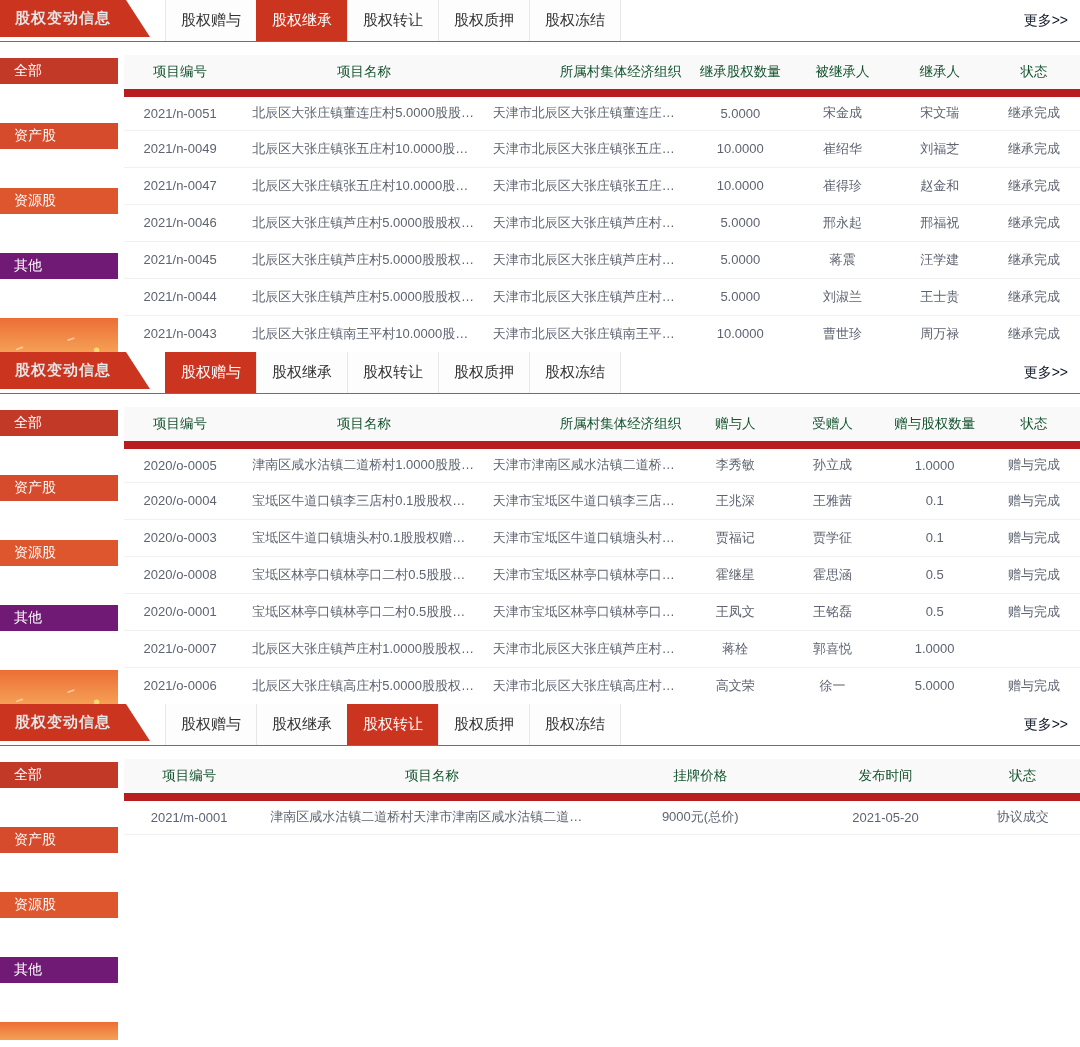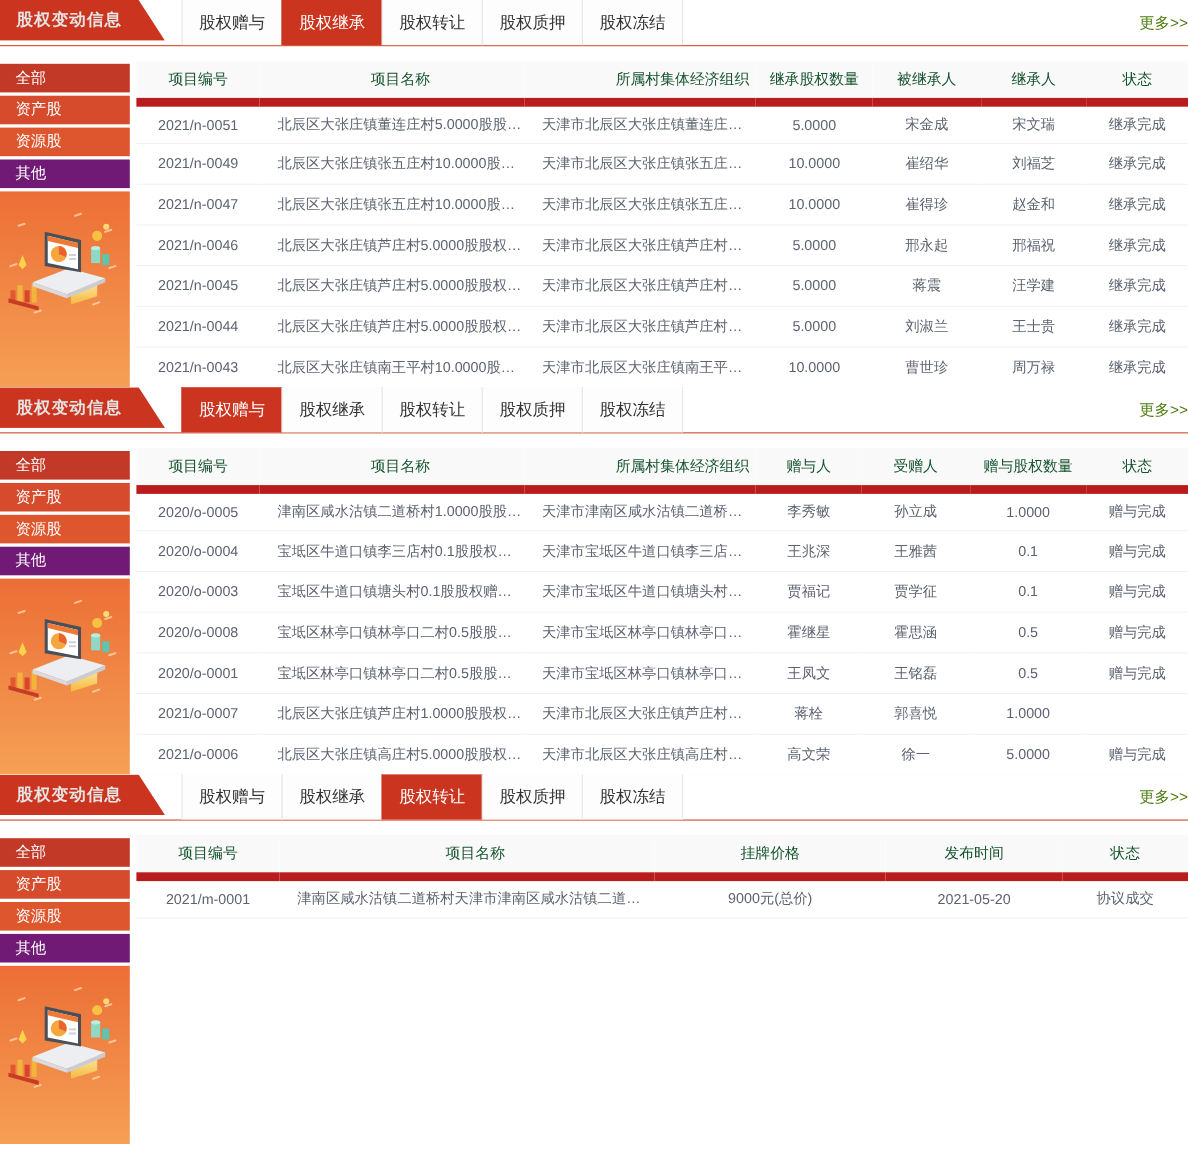--- a/index.html
+++ b/index.html
@@ -8,25 +8,25 @@
   
   .strip{height:41px;display:flex;align-items:stretch;background:#fff;border-bottom:1px solid #d24a2b;position:relative;}
   .banner{width:150px;height:37px;background:#cb341e;color:#e5e5e5;font-size:15px;font-weight:bold;
           display:flex;align-items:center;padding-left:15px;box-sizing:border-box;
           clip-path:polygon(0 0,126px 0,150px 100%,0 100%);letter-spacing:1px;}
   .tabs{display:flex;margin-left:16px;height:41px;}
   .tab{width:92px;display:flex;align-items:center;justify-content:center;font-size:15px;color:#333;
        background:#fdfdfd;border-right:1px solid #e7e7e7;border-left:1px solid #e7e7e7;margin-left:-1px;
        cursor:pointer;box-sizing:border-box;}
   .tab.active{background:#cb341e;color:#fff;border-color:#cb341e;}
-  .more{margin-left:auto;display:flex;align-items:center;padding-right:0;font-size:14px;color:#4d7c0f;cursor:pointer;}
+  .more{margin-left:auto;display:flex;align-items:center;padding-right:12px;font-size:14px;color:#0f172a;cursor:pointer;}
   
   .body{display:flex;margin-top:13px;height:297px;}
   .body.last{height:288px;}
-  .sidebar{width:118px;margin-right:6px;display:flex;flex-direction:column;padding-top:3px;box-sizing:border-box;}
+  .sidebar{width:118px;margin-right:6px;display:flex;flex-direction:column;padding-top:3px;box-sizing:border-box;gap:36px;}
   .body.last .sidebar{margin-bottom:7px;}
   .side-item{height:26px;margin-bottom:3px;color:#fff;font-size:14px;display:flex;align-items:center;
              padding-left:14px;cursor:pointer;flex:none;}
   .si0{background:#c33927;} .si1{background:#d54b2b;} .si2{background:#de562e;} .si3{background:#701a75;}
   .side-fill{flex:1;background:linear-gradient(180deg,#ec6e36 0%,#f5a055 100%);overflow:hidden;}
   .illu{display:block;width:110px;height:102px;margin:16px auto 0 auto;}
   
   .table-wrap{flex:1;background:#fff;}
   table{width:100%;border-collapse:collapse;table-layout:fixed;}
   th{height:38px;font-size:13.5px;font-weight:normal;color:#14532d;background:#f9f9fa;

